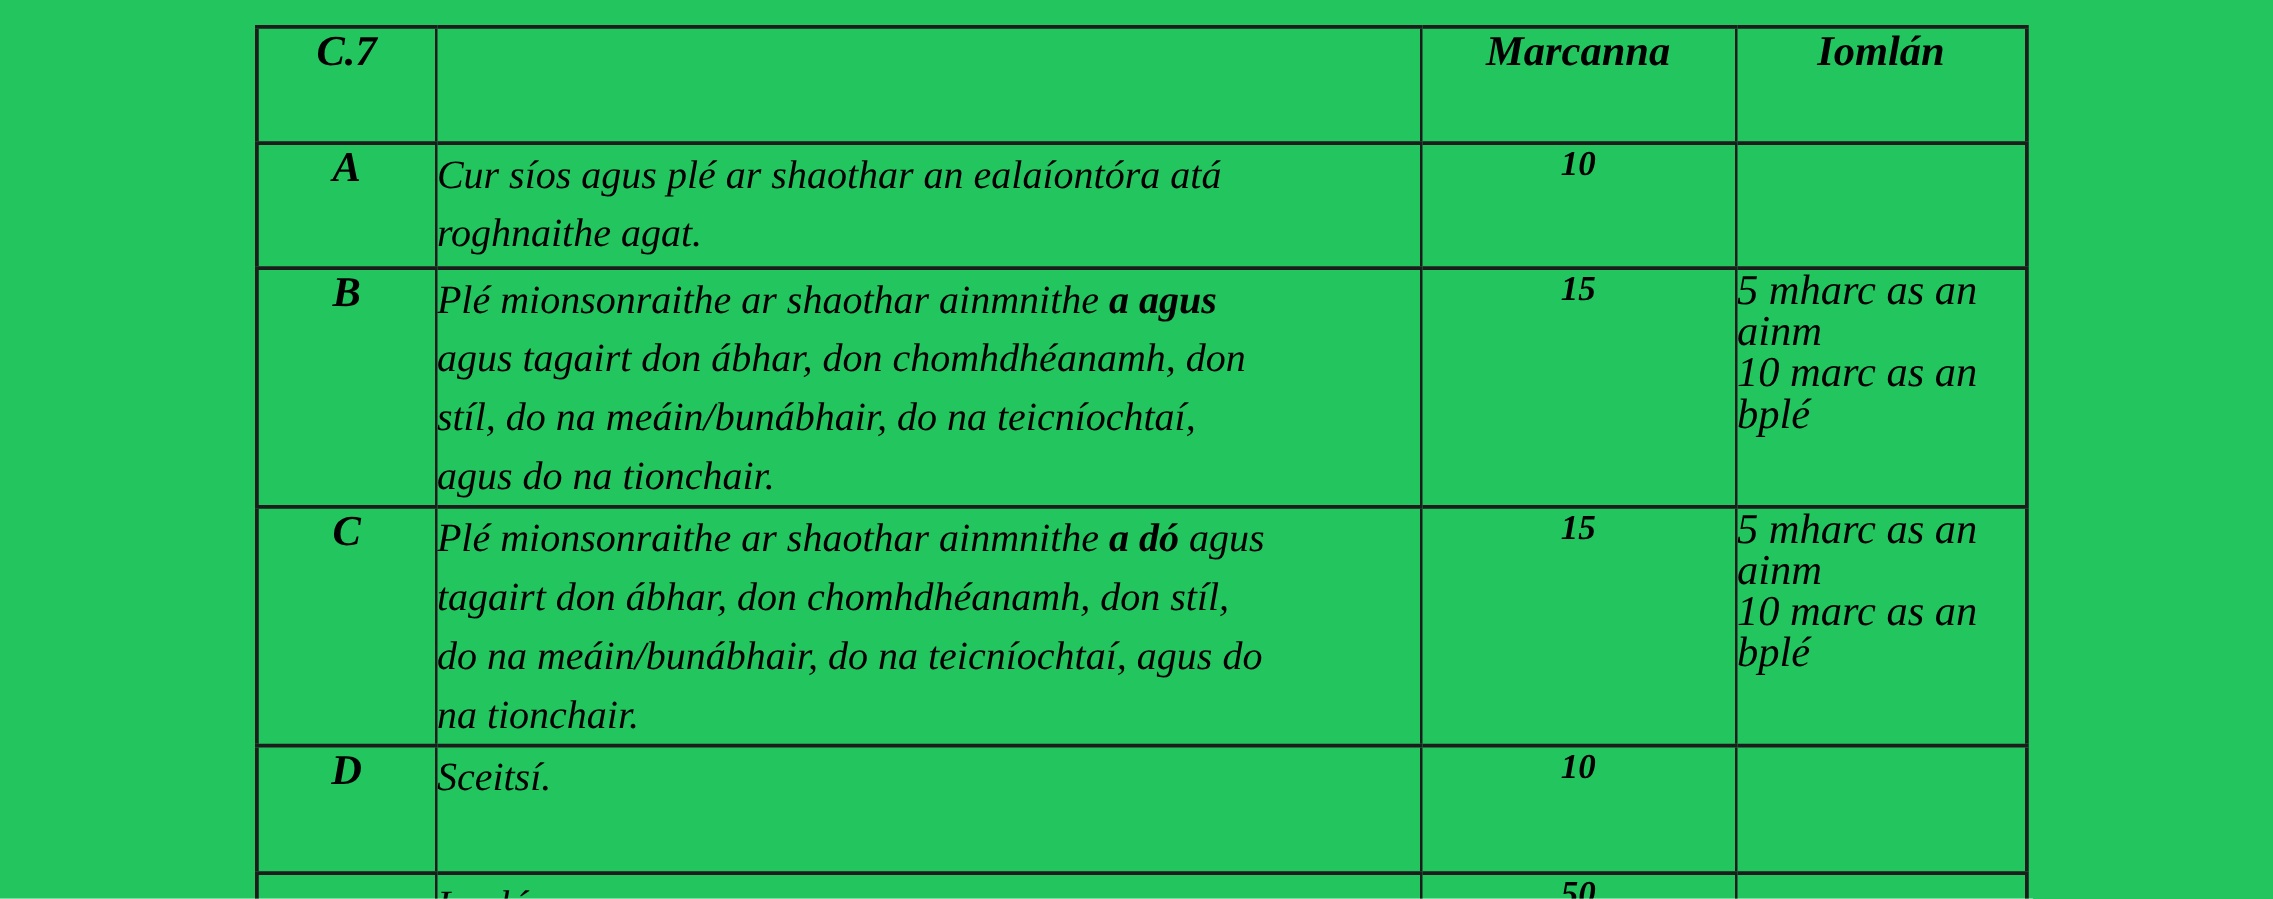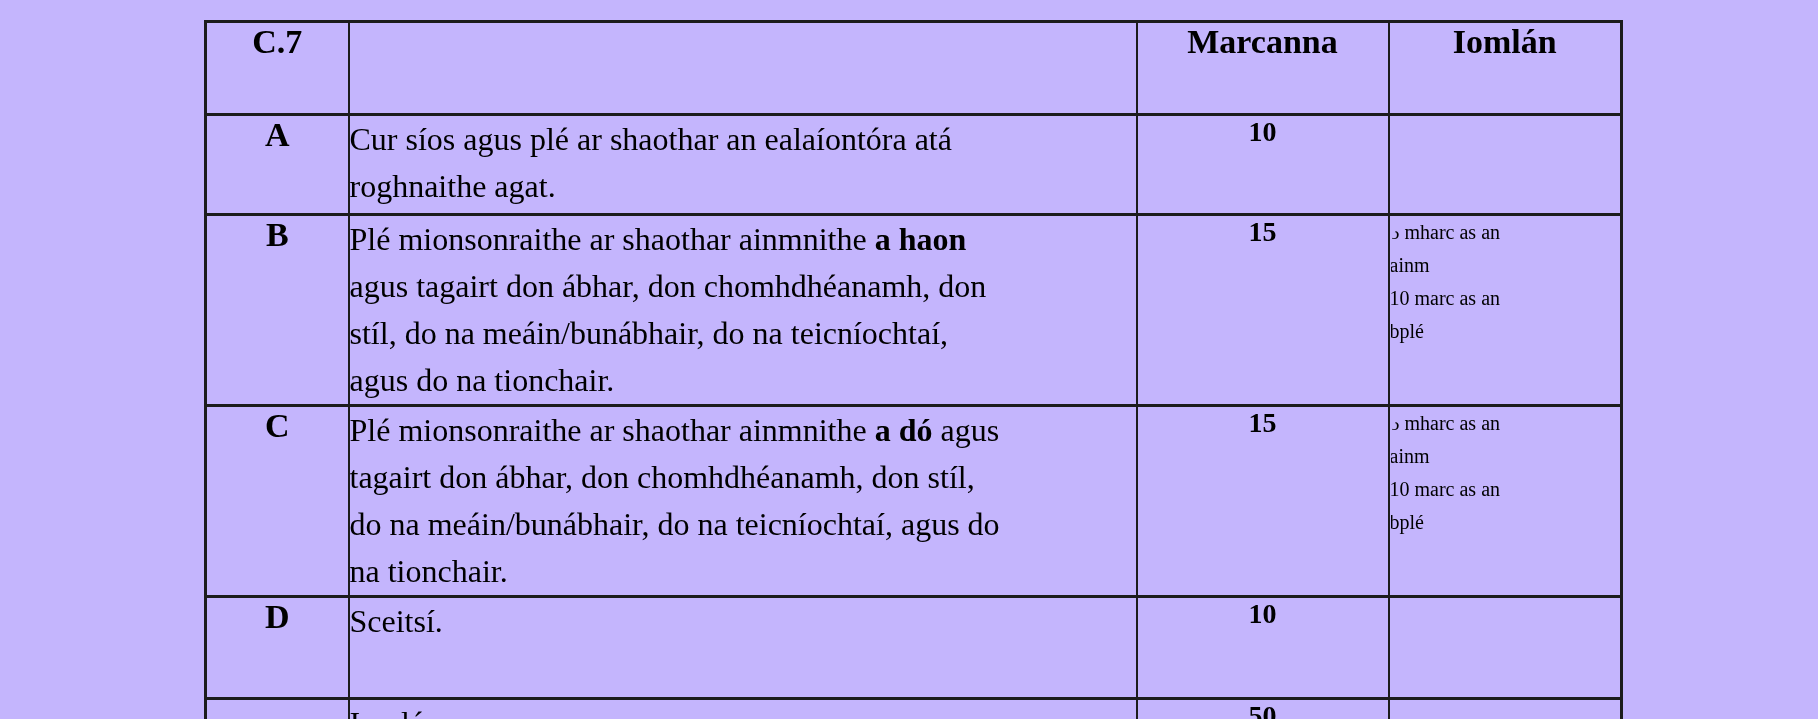--- a/index.html
+++ b/index.html
@@ -4,24 +4,25 @@
 <style>
   html, body {
     margin: 0;
     padding: 0;
     background: #ffffff;
   }
   .sheet {
     position: relative;
     width: 1818px;
     height: 719px;
-    background: #c4b5fd;
+    background: #22c55e;
     color: #000000;
     font-family: "Liberation Serif", "DejaVu Serif", serif;
     overflow: hidden;
+    font-style: italic;
   }
   table.scheme {
     position: absolute;
     left: 204px;
     top: 20px;
     width: 1416px;
     border-collapse: collapse;
     table-layout: fixed;
     border: 3px solid #1c1c1c;
   }
@@ -67,24 +68,23 @@
   }
   .cell-desc span { white-space: pre-line; }
   .cell-desc .b { font-weight: bold; }
   .cell-marks {
     font-weight: bold;
     font-size: 28px;
     text-align: center;
     padding-top: 8px;
   }
   .cell-notes {
-    font-size: 20px;
+    font-size: 34px;
     line-height: 33px;
     padding: 7px 8px 0 13px;
-    border-radius: 31px;
   }
   .cell-notes span { white-space: pre-line; }
 </style>
 </head>
 <body>
 
 <div class="sheet">
   <table class="scheme">
     <colgroup>
       <col class="c-letter">
@@ -104,21 +104,21 @@
     <tr class="r-a">
       <td class="cell-letter">A</td>
       <td class="cell-desc"><span>Cur síos agus plé ar shaothar an ealaíontóra atá
 roghnaithe agat.</span></td>
       <td class="cell-marks">10</td>
       <td class="cell-notes"><span></span></td>
     </tr>
 
     <tr class="r-b">
       <td class="cell-letter">B</td>
-      <td class="cell-desc"><span>Plé mionsonraithe ar shaothar ainmnithe </span><span class="b">a haon</span><span>
+      <td class="cell-desc"><span>Plé mionsonraithe ar shaothar ainmnithe </span><span class="b">a agus</span><span>
 agus tagairt don ábhar, don chomhdhéanamh, don
 stíl, do na meáin/bunábhair, do na teicníochtaí,
 agus do na tionchair.</span></td>
       <td class="cell-marks">15</td>
       <td class="cell-notes"><span>5 mharc as an
 ainm
 10 marc as an
 bplé</span></td>
     </tr>
 

